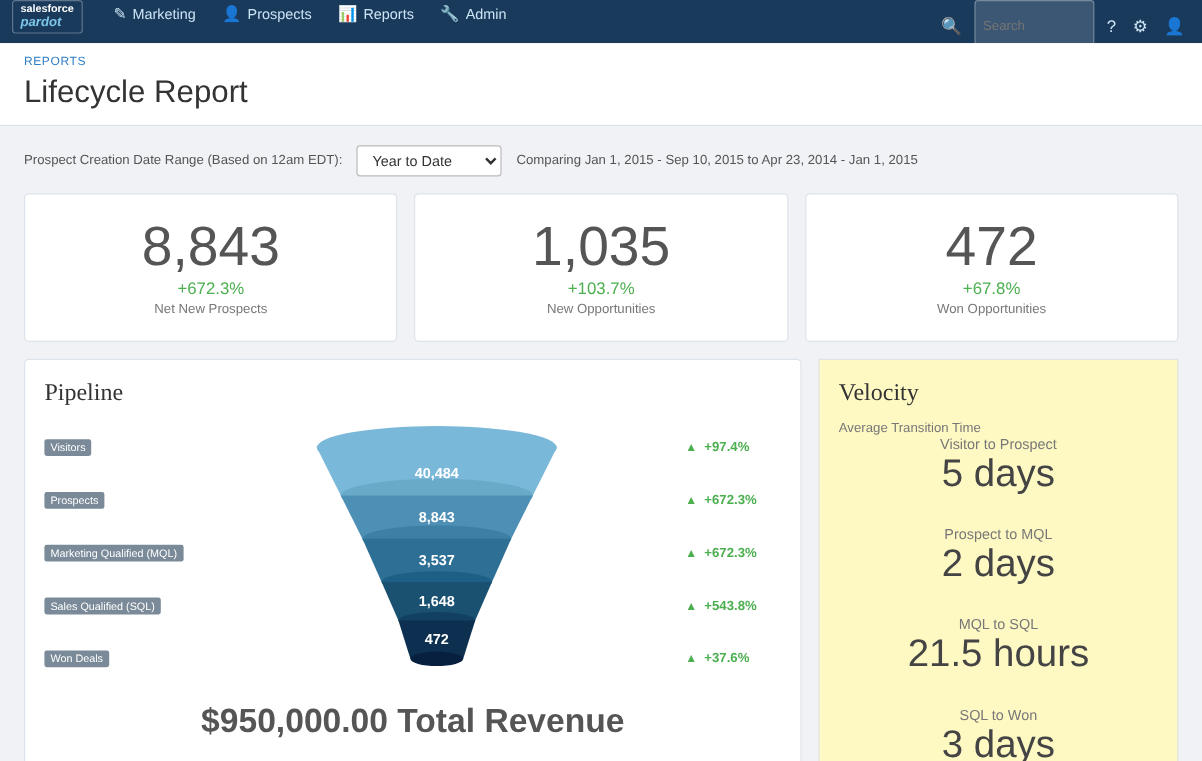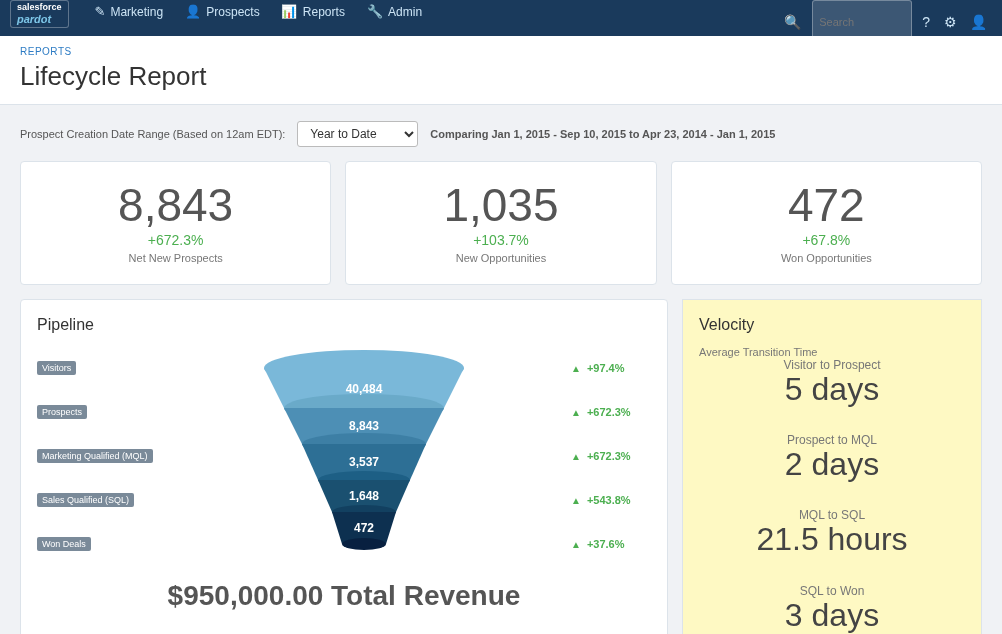--- a/index.html
+++ b/index.html
@@ -76,21 +76,21 @@
     .date-range-label { font-size: 11px; color: #555; }
     .date-range-select {
       border: 1px solid #bbb;
       border-radius: 3px;
       padding: 4px 24px 4px 8px;
       font-size: 12px;
       color: #333;
       background: #fff;
       appearance: auto;
     }
-    .date-compare-text { font-size: 11px; color: #555; font-weight: bold; }
+    .date-compare-text { font-size: 11px; color: #555; }
 
     
     .stat-cards {
       display: grid;
       grid-template-columns: 1fr 1fr 1fr;
       gap: 14px;
       margin-bottom: 14px;
     }
     .stat-card {
       background: #fff;
@@ -110,21 +110,21 @@
       gap: 14px;
     }
 
     
     .pipeline-panel {
       background: #fff;
       border: 1px solid #dce3ea;
       border-radius: 4px;
       padding: 16px;
     }
-    .panel-title { font-size: 16px; font-weight: 300; color: #333; margin-bottom: 12px; }
+    .panel-title { font-size: 20px; font-weight: 300; color: #333; margin-bottom: 12px; font-family: Liberation Serif, serif; }
 
     
     .funnel-area {
       display: flex;
       align-items: flex-start;
       gap: 10px;
     }
     .funnel-labels { display: flex; flex-direction: column; gap: 0; min-width: 120px; }
     .funnel-label-item {
       display: flex;

